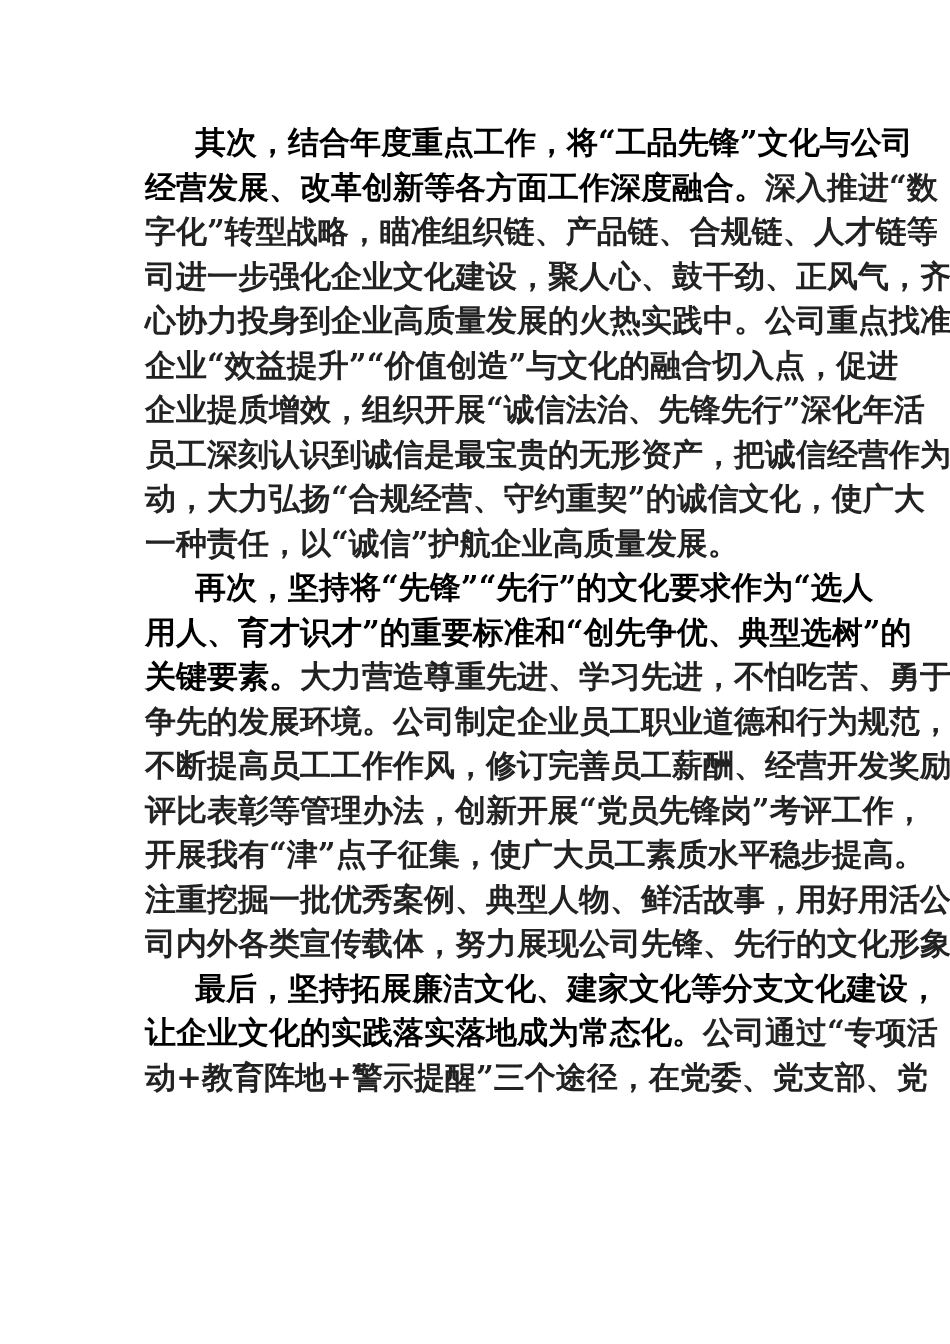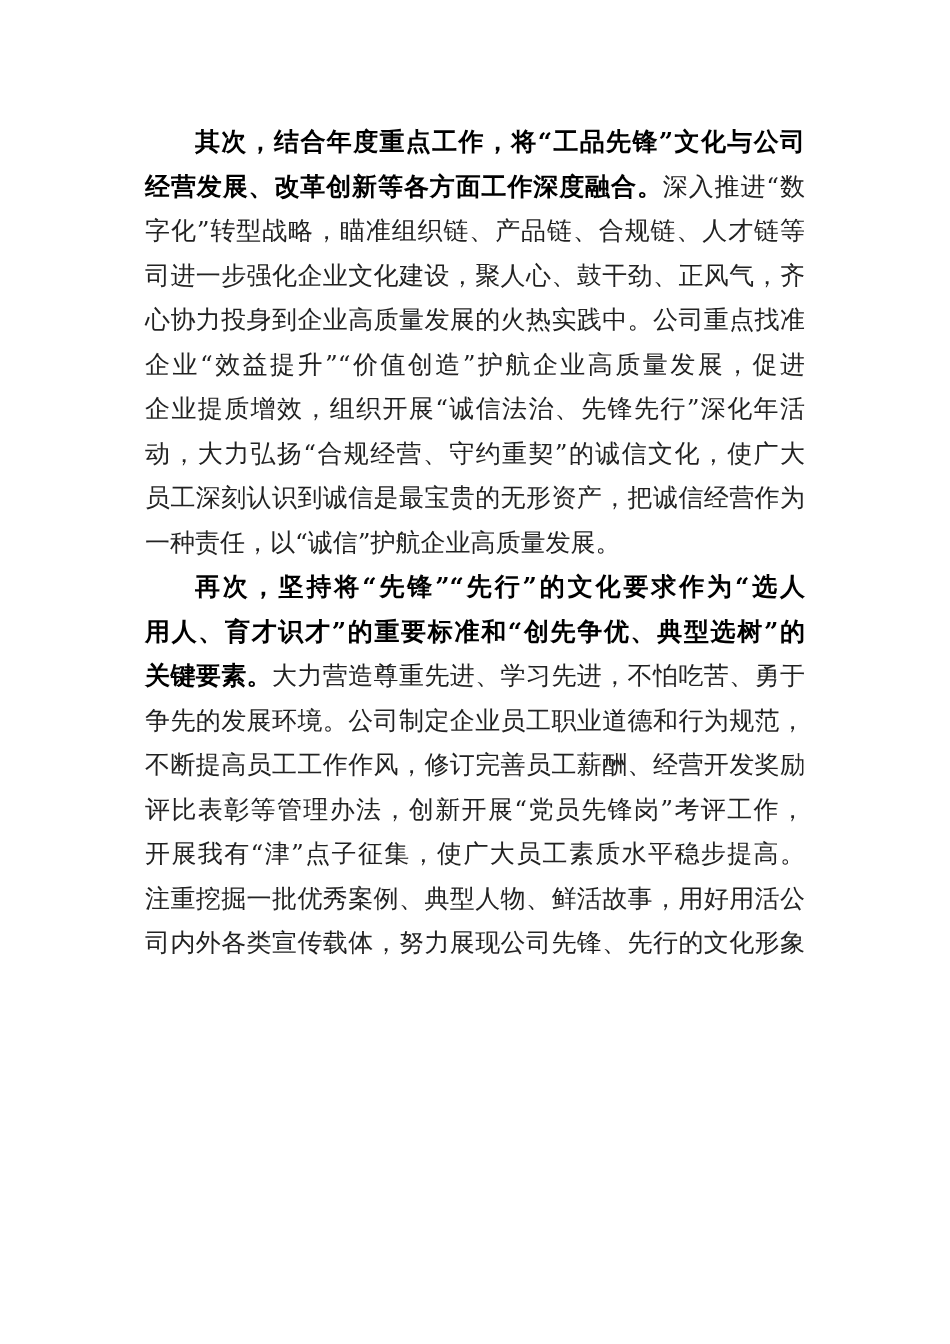--- a/index.html
+++ b/index.html
@@ -12,58 +12,63 @@
       height: 1344px;
       position: relative;
       overflow: hidden;
     }
     #doc {
       position: absolute;
       left: 145px;
       top: 120px;
       width: 660px;
       font-family: "DejaVu Serif", "Liberation Serif", serif;
-      font-size: 25px;
+      font-size: 31px;
       color: #222222;
     }
     .para { margin: 0; padding: 0; }
     .line {
       height: 44.5px;
       line-height: 44.5px;
       white-space: nowrap;
       text-align: justify;
       text-align-last: justify;
       text-justify: inter-character;
       overflow: visible;
     }
     .line.indent { padding-left: 50px; }
     .line.short { text-align: right; text-align-last: left; }
     .seg-bold { font-weight: bold; color: #000000; }
-    .seg-regular { font-weight: normal; color: #222222; }
+    .seg-regular { font-weight: bold; color: #222222; }
   </style>
 </head>
 <body>
 
 <div id="doc">
     <div class="para">
       <div class="line indent"><span class="seg-bold">其次，结合年度重点工作，将“工品先锋”文化与公司</span></div>
       <div class="line"><span class="seg-bold">经营发展、改革创新等各方面工作深度融合。</span><span class="seg-regular">深入推进“数</span></div>
       <div class="line"><span class="seg-regular">字化”转型战略，瞄准组织链、产品链、合规链、人才链等</span></div>
       <div class="line"><span class="seg-regular">司进一步强化企业文化建设，聚人心、鼓干劲、正风气，齐</span></div>
       <div class="line"><span class="seg-regular">心协力投身到企业高质量发展的火热实践中。公司重点找准</span></div>
-      <div class="line"><span class="seg-regular">企业“效益提升”“价值创造”护航企业高质量发展，促进</span></div>
+      <div class="line"><span class="seg-regular">企业“效益提升”“价值创造”与文化的融合切入点，促进</span></div>
       <div class="line"><span class="seg-regular">企业提质增效，组织开展“诚信法治、先锋先行”深化年活</span></div>
+      <div class="line"><span class="seg-regular">员工深刻认识到诚信是最宝贵的无形资产，把诚信经营作为</span></div>
       <div class="line"><span class="seg-regular">动，大力弘扬“合规经营、守约重契”的诚信文化，使广大</span></div>
-      <div class="line"><span class="seg-regular">员工深刻认识到诚信是最宝贵的无形资产，把诚信经营作为</span></div>
       <div class="line short"><span class="seg-regular">一种责任，以“诚信”护航企业高质量发展。</span></div>
     </div>
     <div class="para">
       <div class="line indent"><span class="seg-bold">再次，坚持将“先锋”“先行”的文化要求作为“选人</span></div>
       <div class="line"><span class="seg-bold">用人、育才识才”的重要标准和“创先争优、典型选树”的</span></div>
       <div class="line"><span class="seg-bold">关键要素。</span><span class="seg-regular">大力营造尊重先进、学习先进，不怕吃苦、勇于</span></div>
       <div class="line"><span class="seg-regular">争先的发展环境。公司制定企业员工职业道德和行为规范，</span></div>
       <div class="line"><span class="seg-regular">不断提高员工工作作风，修订完善员工薪酬、经营开发奖励</span></div>
       <div class="line"><span class="seg-regular">评比表彰等管理办法，创新开展“党员先锋岗”考评工作，</span></div>
       <div class="line"><span class="seg-regular">开展我有“津”点子征集，使广大员工素质水平稳步提高。</span></div>
       <div class="line"><span class="seg-regular">注重挖掘一批优秀案例、典型人物、鲜活故事，用好用活公</span></div>
       <div class="line"><span class="seg-regular">司内外各类宣传载体，努力展现公司先锋、先行的文化形象</span></div>
     </div>
+    <div class="para">
+      <div class="line indent"><span class="seg-bold">最后，坚持拓展廉洁文化、建家文化等分支文化建设，</span></div>
+      <div class="line"><span class="seg-bold">让企业文化的实践落实落地成为常态化。</span><span class="seg-regular">公司通过“专项活</span></div>
+      <div class="line"><span class="seg-regular">动+教育阵地+警示提醒”三个途径，在党委、党支部、党</span></div>
+    </div>
   </div>
 
 </body></html>

